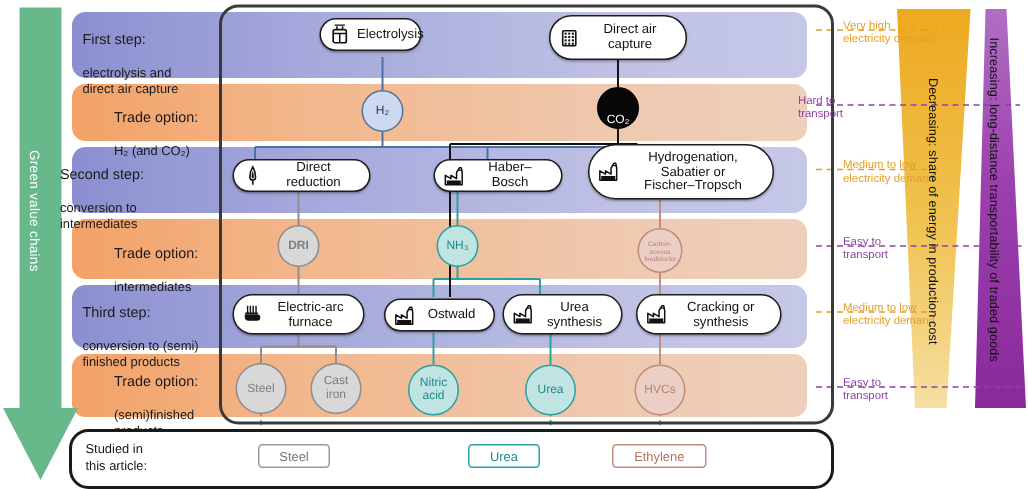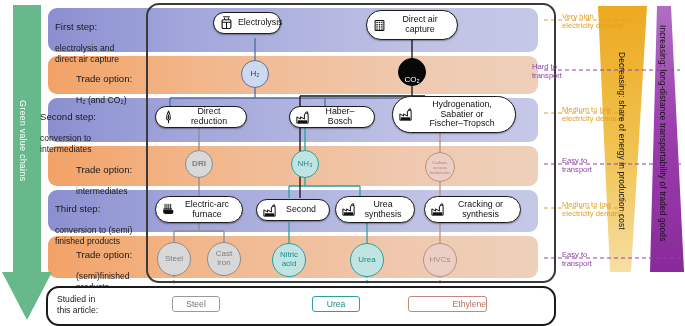--- a/index.html
+++ b/index.html
@@ -328,21 +328,21 @@
     <span class="lbl">Electric-arc
 furnace</span>
   </div>
 
   <div class="node" style="left:256px;top:199px;width:74px;height:22px;">
     <svg class="ico" viewBox="0 0 24 24">
       <path d="M3 21 L3 11 L9 14.5 L9 11 L15 14.5 L15 8 L18 3 L20 3 L21 8 L21 21 Z" fill="none" stroke="#111" stroke-width="1.6" stroke-linejoin="round"></path>
       <rect x="4.5" y="16.5" width="15" height="4.5" fill="#111"></rect>
       <line x1="16.5" y1="5.5" x2="21" y2="5.5" stroke="#111" stroke-width="1.2"></line>
     </svg>
-    <span class="lbl">Second</span>
+    <span class="lbl">Ostwald</span>
   </div>
 
   <div class="node" style="left:335px;top:196px;width:80px;height:27px;">
     <svg class="ico" viewBox="0 0 24 24">
       <path d="M3 21 L3 11 L9 14.5 L9 11 L15 14.5 L15 8 L18 3 L20 3 L21 8 L21 21 Z" fill="none" stroke="#111" stroke-width="1.6" stroke-linejoin="round"></path>
       <rect x="4.5" y="16.5" width="15" height="4.5" fill="#111"></rect>
       <line x1="16.5" y1="5.5" x2="21" y2="5.5" stroke="#111" stroke-width="1.2"></line>
     </svg>
     <span class="lbl">Urea
 synthesis</span>
@@ -397,21 +397,21 @@
   <div class="studied-box" style="left:46px;top:286px;width:506px;height:36px;"></div>
   <div class="studied-label" style="left:57px;top:294px;">Studied in
 this article:</div>
 
   <div class="chip chip-steel" style="left:172px;top:296px;width:48px;height:16px;">
     <span>Steel</span>
   </div>
   <div class="chip chip-urea" style="left:312px;top:296px;width:48px;height:16px;">
     <span>Urea</span>
   </div>
-  <div class="chip chip-eth" style="left:408px;top:296px;width:79px;height:16px;justify-content:flex-end;">
+  <div class="chip chip-eth" style="left:408px;top:296px;width:63px;height:16px;">
     <span>Ethylene</span>
   </div>
 
   <div class="ann ann-elec" style="left:562px;top:12px;">Very high
 electricity demand</div>
   <div class="ann ann-trans" style="left:532px;top:62px;">Hard to
 transport</div>
   <div class="ann ann-elec" style="left:562px;top:105px;">Medium to low
 electricity demand</div>
   <div class="ann ann-trans" style="left:562px;top:156px;">Easy to

